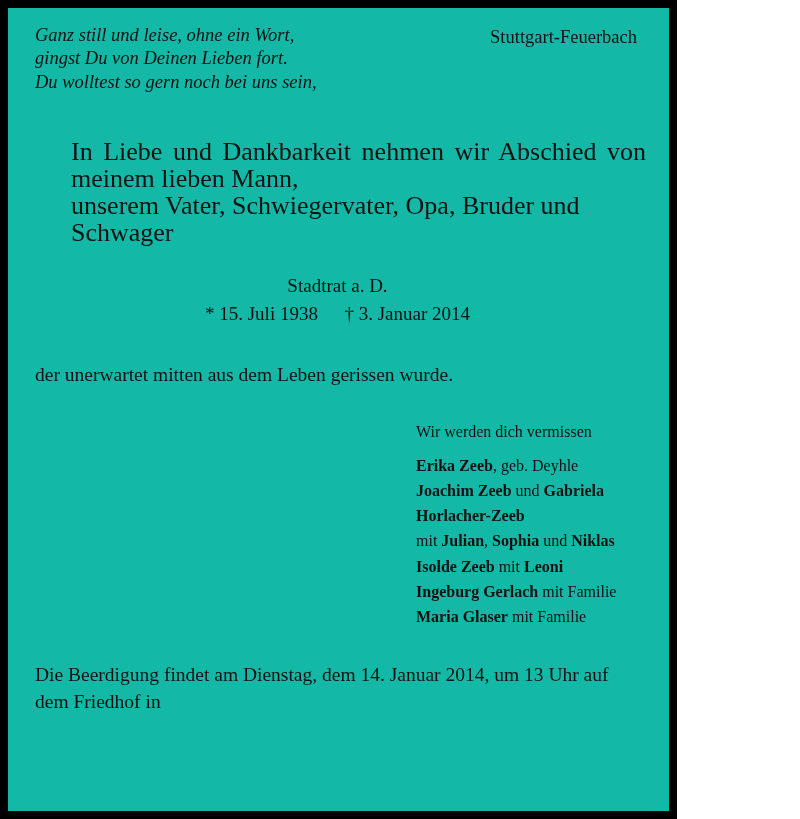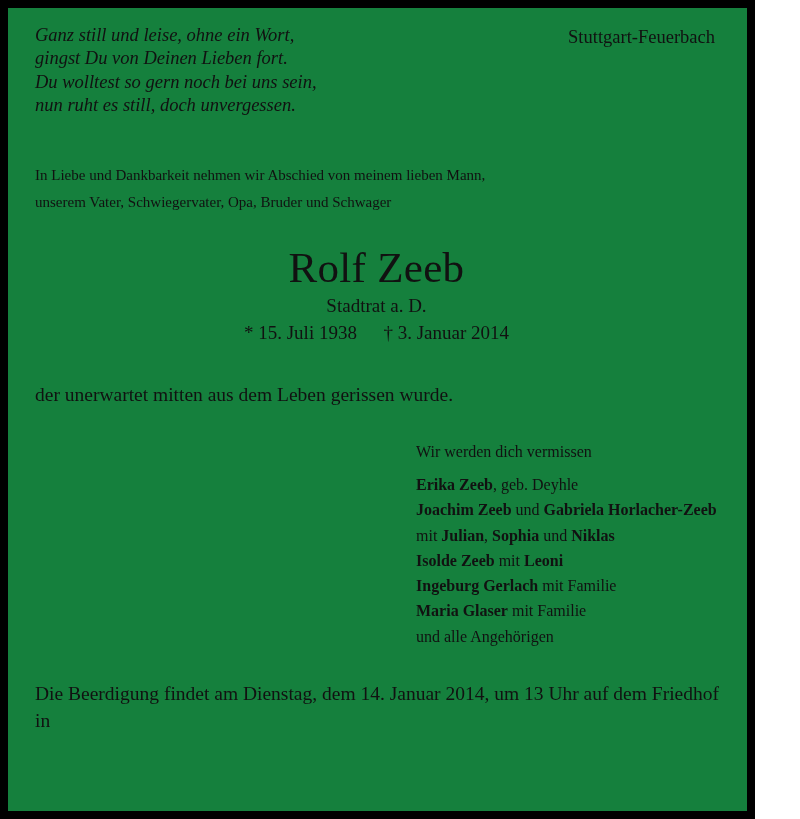--- a/index.html
+++ b/index.html
@@ -6,24 +6,24 @@
     margin: 0;
     padding: 0;
     background: #ffffff;
   }
   body {
     font-family: "Liberation Serif", "DejaVu Serif", serif;
     color: #111111;
   }
   .notice {
     position: relative;
-    width: 755px;
+    width: 677px;
     height: 819px;
     box-sizing: border-box;
-    background: #15803d;
+    background: #14b8a6;
     border: 8px solid #000000;
     overflow: hidden;
   }
   .inner {
     position: relative;
     width: 100%;
     height: 100%;
     box-sizing: border-box;
     padding: 12px 22px 10px 20px;
   }
@@ -48,24 +48,25 @@
     line-height: 23.4px;
     padding-top: 6px;
     padding-right: 10px;
     white-space: nowrap;
   }
 
   
   .intro {
     margin-top: 44px;
     padding: 0 1px 0 7px;
-    font-size: 15px;
+    font-size: 26px;
     line-height: 27px;
     text-align: justify;
     text-justify: inter-word;
+    margin-left: 36px;
   }
   .intro .last-line {
     display: block;
     text-align: left;
   }
 
   
   .name-block {
     margin-top: 27px;
     text-align: center;
@@ -125,32 +126,30 @@
 <body>
 
 <div class="notice">
   <div class="inner">
 
     <div class="header-row">
       <div class="poem">
         <span class="line">Ganz still und leise, ohne ein Wort,</span>
         <span class="line">gingst Du von Deinen Lieben fort.</span>
         <span class="line">Du wolltest so gern noch bei uns sein,</span>
-        <span class="line">nun ruht es still, doch unvergessen.</span>
       </div>
       <div class="place">Stuttgart-Feuerbach</div>
     </div>
 
     <div class="intro">
       <span>In Liebe und Dankbarkeit nehmen wir Abschied von meinem lieben Mann,</span>
       <span class="last-line">unserem Vater, Schwiegervater, Opa, Bruder und Schwager</span>
     </div>
 
     <div class="name-block">
-      <div class="deceased-name">Rolf Zeeb</div>
       <div class="office">Stadtrat a. D.</div>
       <div class="dates">
         <span>* 15. Juli 1938</span>
         <span class="gap"></span>
         <span>† 3. Januar 2014</span>
       </div>
     </div>
 
     <div class="after-line">der unerwartet mitten aus dem Leben gerissen wurde.</div>
 
@@ -175,23 +174,20 @@
 
       <span class="m-line">
         <b>Ingeburg Gerlach</b><span> mit Familie</span>
       </span>
 
 
       <span class="m-line">
         <b>Maria Glaser</b><span> mit Familie</span>
       </span>
 
-      <span class="m-line">
-        <span>und alle Angehörigen</span>
-      </span>
     </div>
 
     <div class="closing">
       <span class="c-line">Die Beerdigung findet am Dienstag, dem 14. Januar 2014, um 13 Uhr auf dem Friedhof in</span>
 
     </div>
 
   </div>
 </div>
 

